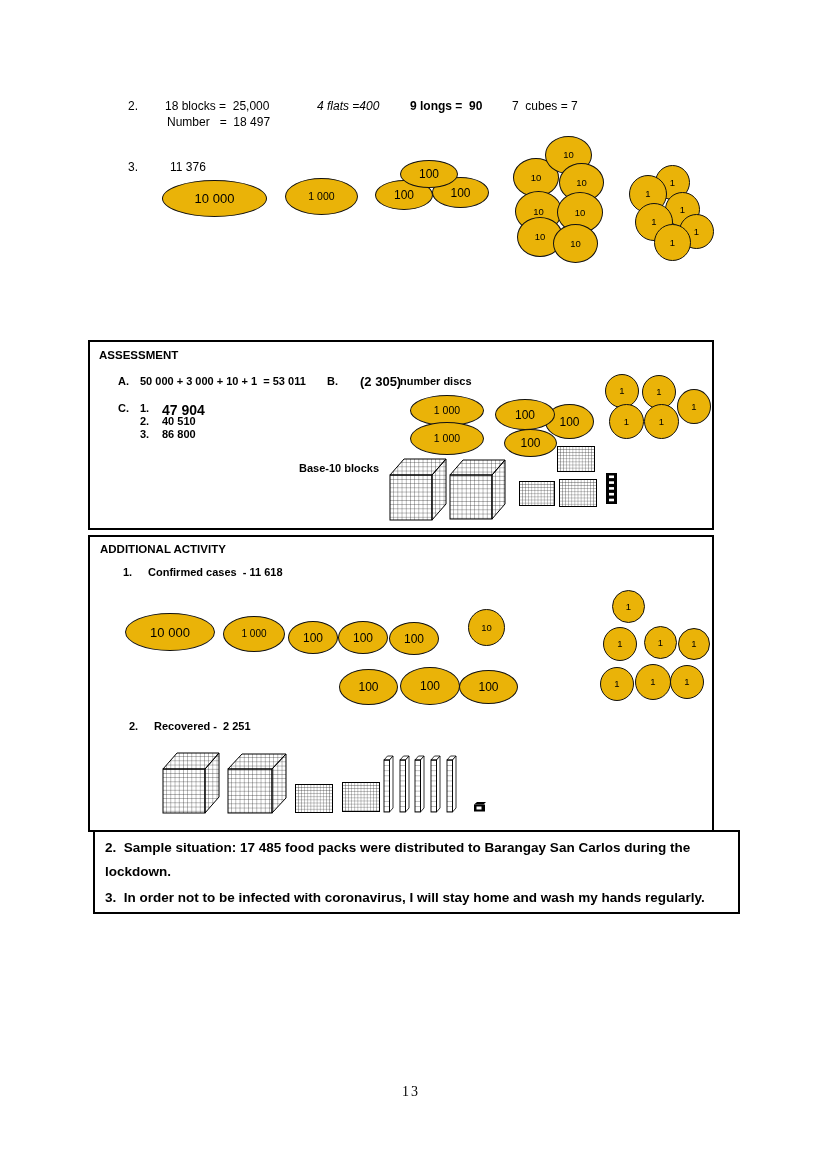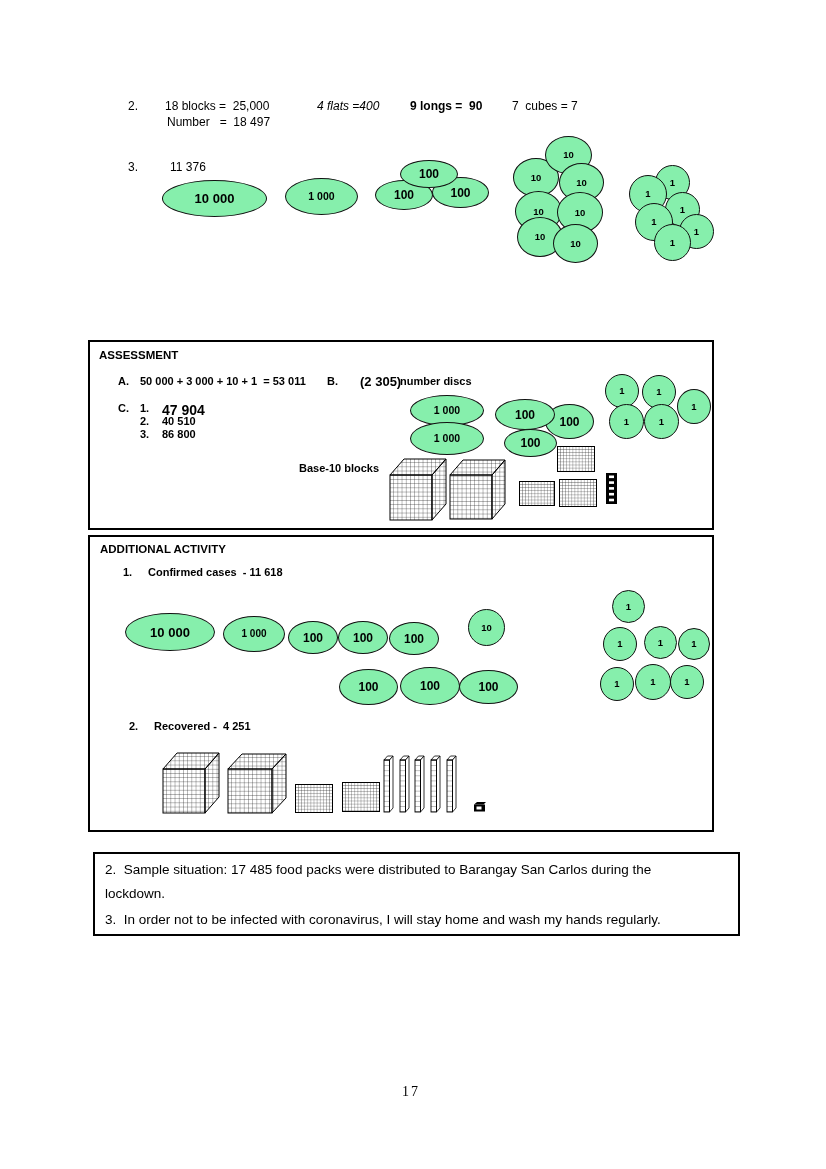--- a/index.html
+++ b/index.html
@@ -4,23 +4,23 @@
 <style>
   html,body{margin:0;padding:0;background:#e8e8e8;}
   .page{
     position:relative;width:826px;height:1169px;margin:0 auto;background:#ffffff;
     font-family:"Liberation Sans",sans-serif;color:#000;overflow:hidden;
   }
   .t{position:absolute;white-space:pre;font-size:12px;line-height:1.15;}
   .b{font-weight:bold;}
   .box{position:absolute;border:2px solid #000;background:#fff;}
   .disc{
-    position:absolute;border:1.4px solid #111;border-radius:50%;background:#86efac;
+    position:absolute;border:1.4px solid #111;border-radius:50%;background:#eab308;
     display:flex;align-items:center;justify-content:center;text-align:left;
-    line-height:1;color:#000;box-sizing:border-box;font-weight:bold;
+    line-height:1;color:#000;box-sizing:border-box;
   }
   .blk{position:absolute;}
   .notes{font-size:13.5px;}
   .pageno{position:absolute;font-family:"Liberation Serif",serif;font-size:14px;letter-spacing:2px;}
   svg{display:block;}
 </style>
 </head>
 <body>
 
 <div class="page">
@@ -147,21 +147,21 @@
     <div class="disc" style="left:378px;top:72px;width:37px;height:37px;font-size:9.5px;">10</div>
     <div class="disc" style="left:522px;top:53px;width:33px;height:33px;font-size:9.5px;">1</div>
     <div class="disc" style="left:513px;top:90px;width:34px;height:34px;font-size:9.5px;">1</div>
     <div class="disc" style="left:554px;top:89px;width:33px;height:33px;font-size:9.5px;">1</div>
     <div class="disc" style="left:588px;top:91px;width:32px;height:32px;font-size:9.5px;">1</div>
     <div class="disc" style="left:510px;top:130px;width:34px;height:34px;font-size:9.5px;">1</div>
     <div class="disc" style="left:545px;top:127px;width:36px;height:36px;font-size:9.5px;">1</div>
     <div class="disc" style="left:580px;top:128px;width:34px;height:34px;font-size:9.5px;">1</div>
 
     <div class="t b" style="left:39px;top:183px;font-size:11px;">2.</div>
-    <div class="t b" style="left:64px;top:183px;font-size:11px;">Recovered -  4 251</div>
+    <div class="t b" style="left:64px;top:183px;font-size:11px;">Recovered -  2 251</div>
 
     <svg class="blk" style="left:72px;top:215px;" width="58" height="62" viewBox="0 0 58 62">
       <path d="M1 17 L15 1 L57 1 L43 17 Z" fill="url(#pg)" stroke="#000" stroke-width="1"></path>
       <path d="M43 17 L57 1 L57 45 L43 61 Z" fill="url(#pg)" stroke="#000" stroke-width="1"></path>
       <rect x="1" y="17" width="42" height="44" fill="url(#pg)" stroke="#000" stroke-width="1"></rect>
     </svg>
     <svg class="blk" style="left:137px;top:216px;" width="60" height="61" viewBox="0 0 60 61">
       <path d="M1 16 L15 1 L59 1 L45 16 Z" fill="url(#pg)" stroke="#000" stroke-width="1"></path>
       <path d="M45 16 L59 1 L59 45 L45 60 Z" fill="url(#pg)" stroke="#000" stroke-width="1"></path>
       <rect x="1" y="16" width="44" height="44" fill="url(#pg)" stroke="#000" stroke-width="1"></rect>
@@ -197,21 +197,21 @@
       <path d="M6.5 5 L10 1 L10 53 L6.5 57 Z" fill="#fff" stroke="#000" stroke-width="0.8"></path>
       <rect x="1" y="5" width="5.5" height="52" fill="url(#pr)" stroke="#000" stroke-width="0.9"></rect>
     </svg>
     <svg class="blk" style="left:384px;top:265px;" width="12" height="10" viewBox="0 0 12 10">
       <path d="M0 2.5 L3 0 L12 0 L9.5 2.5 Z" fill="#000"></path>
       <rect x="0" y="2.5" width="11" height="7" fill="#000"></rect>
       <rect x="2.5" y="4.5" width="5" height="3" fill="#fff"></rect>
     </svg>
   </div>
 
-  <div class="box" style="left:93px;top:852px;width:643px;height:80px;">
+  <div class="box" style="left:93px;top:830px;width:643px;height:80px;font-weight:bold;">
     <div class="t notes" style="left:10px;top:8px;">2.  Sample situation: 17 485 food packs were distributed to Barangay San Carlos during the</div>
     <div class="t notes" style="left:10px;top:32px;">lockdown.</div>
     <div class="t notes" style="left:10px;top:58px;">3.  In order not to be infected with coronavirus, I will stay home and wash my hands regularly.</div>
   </div>
 
-  <div class="pageno" style="left:402px;top:1084px;">17</div>
+  <div class="pageno" style="left:402px;top:1084px;">13</div>
 
 </div>
 
 </body></html>

